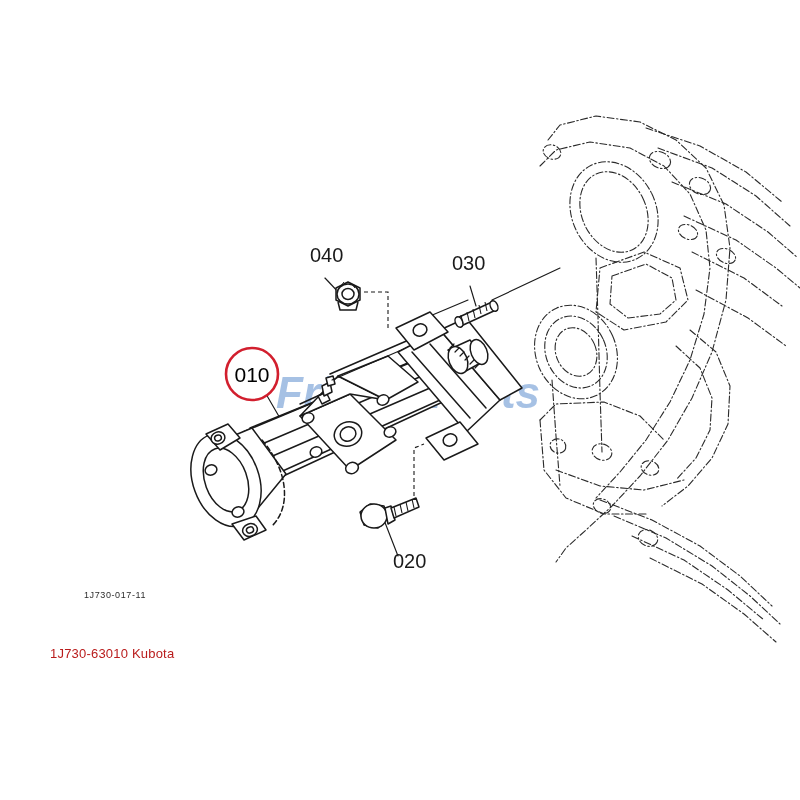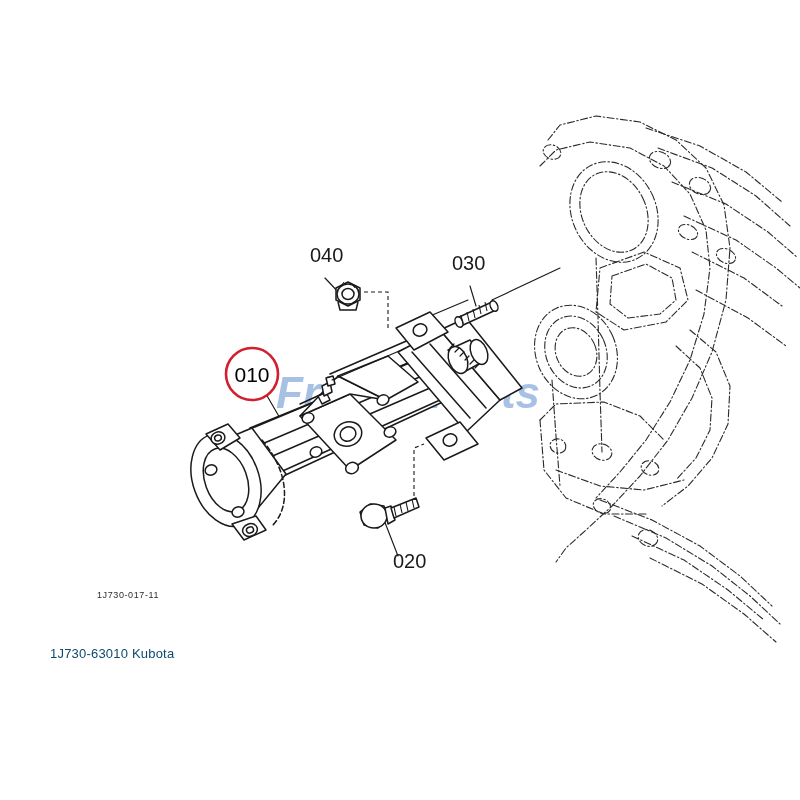--- a/index.html
+++ b/index.html
@@ -28,32 +28,31 @@
     left: 0;
     width: 800px;
     height: 800px;
   }
   .caption {
     position: absolute;
     left: 50px;
     top: 646px;
     font-size: 13px;
     letter-spacing: 0.2px;
-    color: #0c4a6e;
+    color: #b91c1c;
     white-space: nowrap;
   }
   .drawing-no {
     position: absolute;
     left: 84px;
     top: 590px;
     font-size: 9px;
     letter-spacing: 0.6px;
     color: #2b2b2b;
     white-space: nowrap;
-    margin-left: 13px;
   }
 </style>
 </head>
 <body>
 
 <div id="diagram-root">
 
   <svg class="layer" viewBox="0 0 800 800" xmlns="http://www.w3.org/2000/svg">
     <g fill="none" stroke="#2b2b2b" stroke-width="1.1" stroke-dasharray="7 2.5 1.5 2.5" stroke-linecap="round" stroke-linejoin="round">
 

